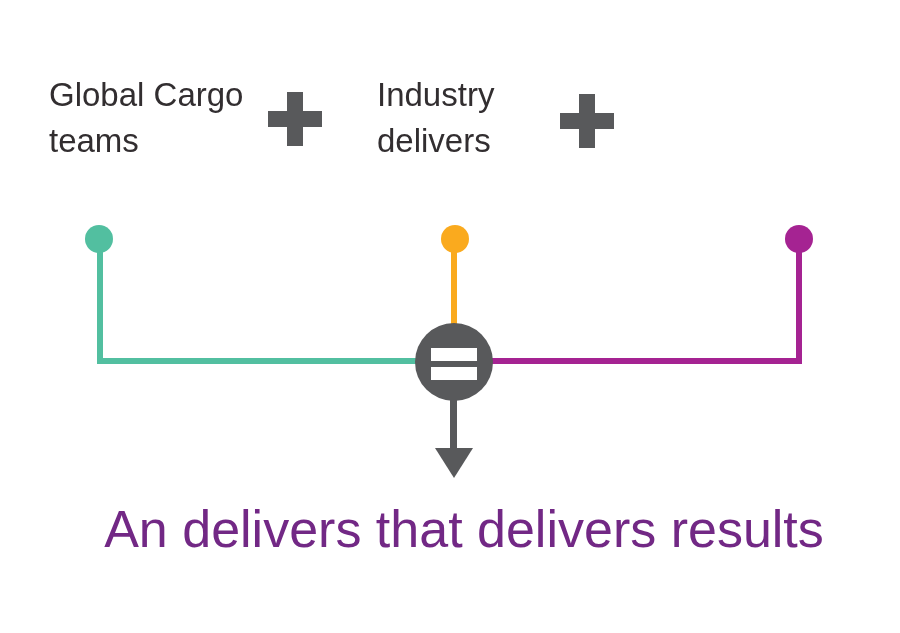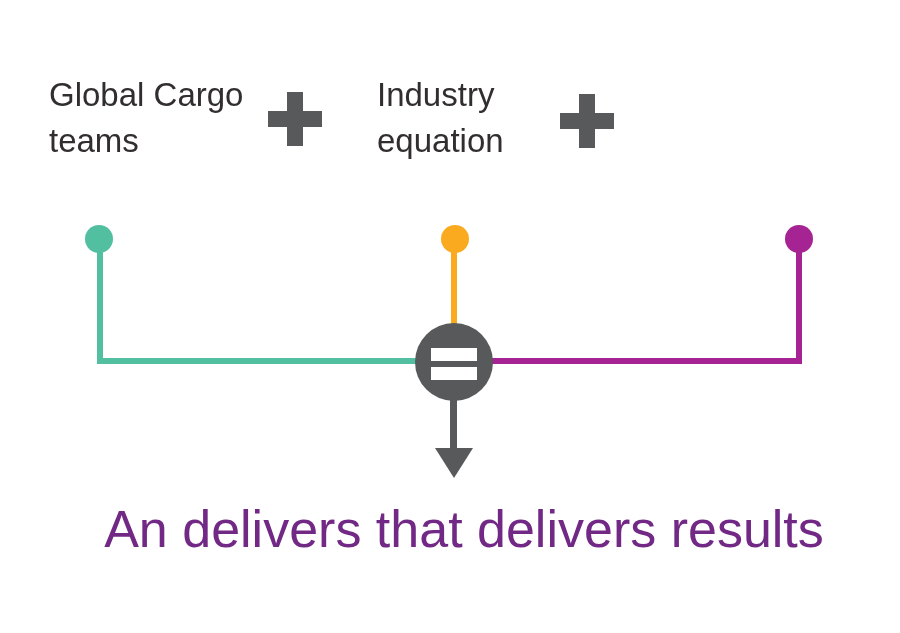--- a/index.html
+++ b/index.html
@@ -81,21 +81,21 @@
 <body>
 
 <div class="stage">
 
   <div class="term term-1">Global Cargo
 teams</div>
 
   <div class="plus plus-1"></div>
 
   <div class="term term-2">Industry
-equation</div>
+delivers</div>
 
   <div class="plus plus-2"></div>
 
 
   <div class="dot dot-teal"></div>
   <div class="dot dot-orange"></div>
   <div class="dot dot-magenta"></div>
 
   <div class="line line-teal-v"></div>
   <div class="line line-teal-h"></div>

